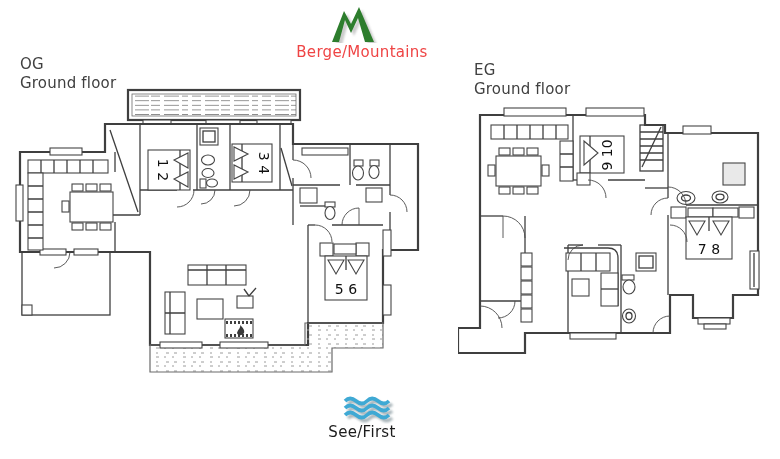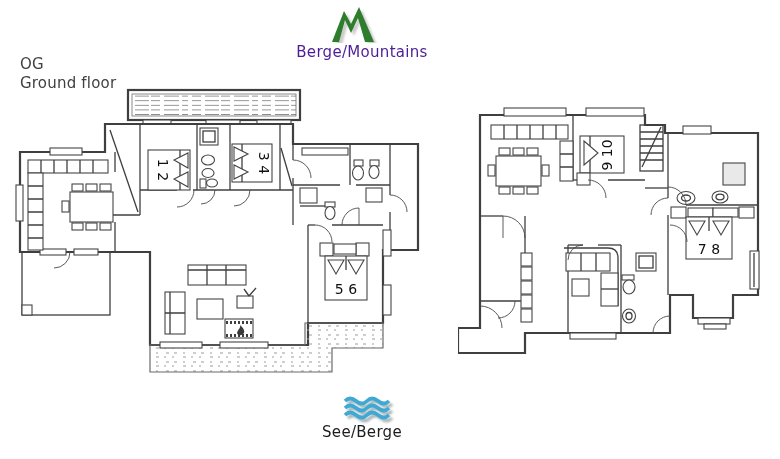--- a/index.html
+++ b/index.html
@@ -1,20 +1,20 @@
 <!DOCTYPE html>
 <html><head>
 <meta charset="utf-8">
 <style>
   html,body{margin:0;padding:0;background:#e8e8e8;}
   .page{position:relative;width:780px;height:459px;background:#ffffff;overflow:hidden;
         font-family:"DejaVu Sans","Liberation Sans",sans-serif;}
   .abs{position:absolute;}
   .plan-title{font-size:15px;line-height:19px;color:#404040;letter-spacing:.2px;}
-  .legend-label{font-size:15px;color:#4c1d95;text-align:center;width:200px;font-weight:500;letter-spacing:.3px;}
+  .legend-label{font-size:15px;color:#ef4444;text-align:center;width:200px;font-weight:500;letter-spacing:.3px;}
   .legend-label.lake{color:#1c1c1c;}
   svg{display:block;}
   .wallf{fill:#ffffff;stroke:#3f3f3f;stroke-width:2.2;stroke-linejoin:miter;}
   .w1{fill:none;stroke:#3f3f3f;stroke-width:1.3;}
   .fix{fill:#ffffff;stroke:#454545;stroke-width:1.1;}
   .fixg{fill:#e9e9e9;stroke:#454545;stroke-width:1.1;}
   .arc{fill:none;stroke:#4a4a4a;stroke-width:.9;}
   .num{font-family:"DejaVu Sans",sans-serif;font-size:14px;fill:#101010;}
 </style>
 </head>
@@ -43,27 +43,31 @@
       <path d="M3,5 q5,-5 11,0 t11,0 t11,0 t11,0"></path>
       <path d="M3,12 q5,-5 11,0 t11,0 t11,0 t11,0"></path>
       <path d="M3,19 q5,-5 11,0 t11,0 t11,0 t11,0"></path>
     </g>
     <g stroke="#3fa9d4" stroke-width="3.6" fill="none">
       <path d="M3,5 q5,-5 11,0 t11,0 t11,0 t11,0"></path>
       <path d="M3,12 q5,-5 11,0 t11,0 t11,0 t11,0"></path>
       <path d="M3,19 q5,-5 11,0 t11,0 t11,0 t11,0"></path>
     </g>
   </svg>
-  <div class="abs legend-label lake" style="left:262px;top:423px">See/Berge</div>
+  <div class="abs legend-label lake" style="left:262px;top:423px">See/First</div>
 
   <div class="abs plan-title" style="left:20px;top:55px">
     <div>OG</div>
     <div>Ground floor</div>
   </div>
 
+  <div class="abs plan-title" style="left:474px;top:61px">
+    <div>EG</div>
+    <div>Ground floor</div>
+  </div>
 
   <svg class="abs" style="left:10px;top:80px" width="415" height="300" viewBox="0 0 415 300">
     <defs>
       <pattern id="hatchA" width="70" height="4.6" patternUnits="userSpaceOnUse">
         <line x1="1" y1="2.3" x2="69" y2="2.3" stroke="#8d8d8d" stroke-width="1.1" stroke-dasharray="9 4 15 3 6 4"></line>
       </pattern>
       <pattern id="dotsA" width="27" height="9" patternUnits="userSpaceOnUse">
         <line x1="2" y1="3" x2="25" y2="3" stroke="#9c9c9c" stroke-width="1" stroke-dasharray="3 6 2 8"></line>
         <line x1="0" y1="7" x2="27" y2="7" stroke="#9c9c9c" stroke-width="1" stroke-dasharray="2 9 3 5"></line>
       </pattern>

